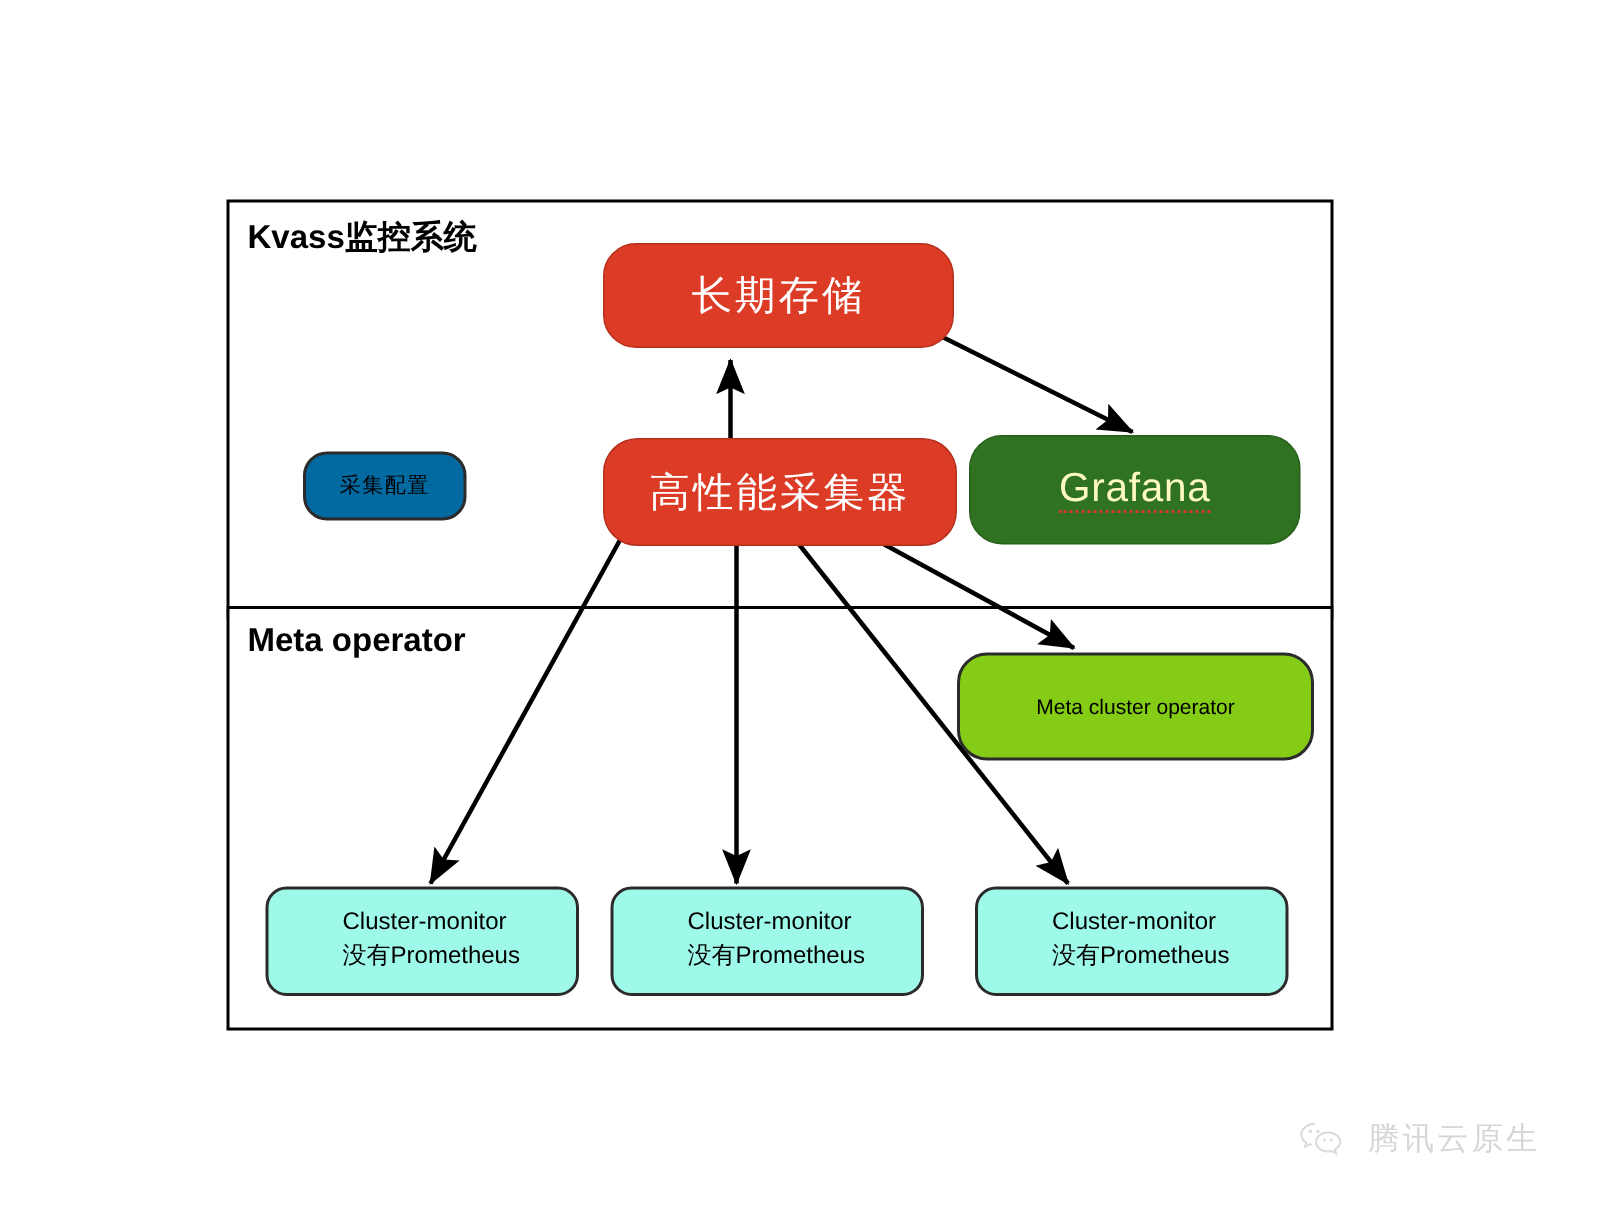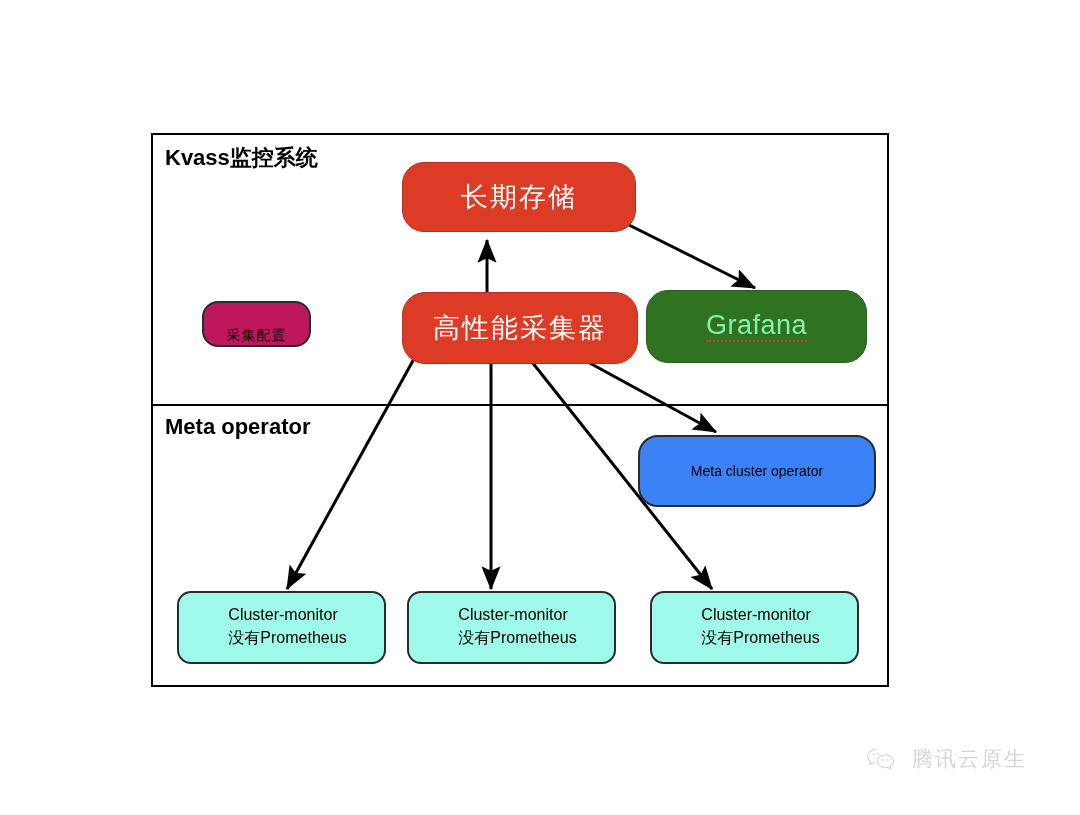--- a/index.html
+++ b/index.html
@@ -71,42 +71,41 @@
     font-size: 27px;
     font-weight: normal;
     letter-spacing: 2px;
     margin-left: 31px;
   }
 
   .node-green {
     background: #2F7320;
     border: 1px solid #275f1b;
     border-radius: 22px;
-    color: #86efac;
+    color: #fef9c3;
     font-size: 27px;
     letter-spacing: 0.5px;
   }
   .spellcheck {
     border-bottom: 2px dotted #d7372b;
     padding-bottom: 1px;
     line-height: 1.05;
   }
 
   .node-pink {
-    background: #be185d;
+    background: #0369a1;
     border: 2px solid #2b2b2b;
     border-radius: 16px;
     color: #000000;
     font-size: 14px;
     letter-spacing: 1px;
-    align-items: flex-end;
   }
 
   .node-gray {
-    background: #3b82f6;
+    background: #84cc16;
     border: 2px solid #2b2b2b;
     border-radius: 20px;
     color: #000000;
     font-size: 14px;
   }
 
   .node-cyan {
     background: #9EF9E9;
     border: 2px solid #2b2b2b;
     border-radius: 14px;

